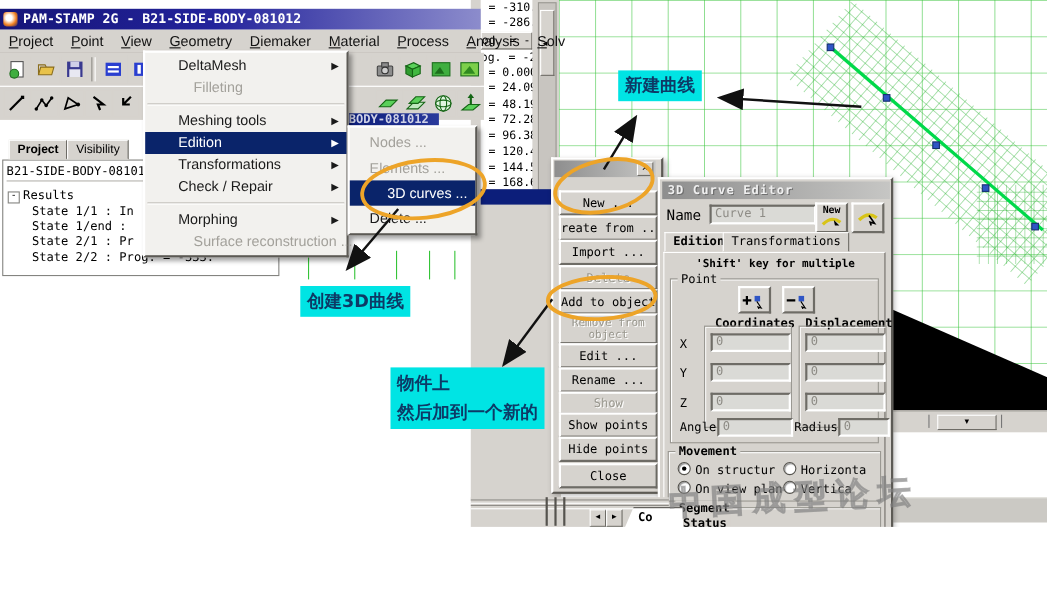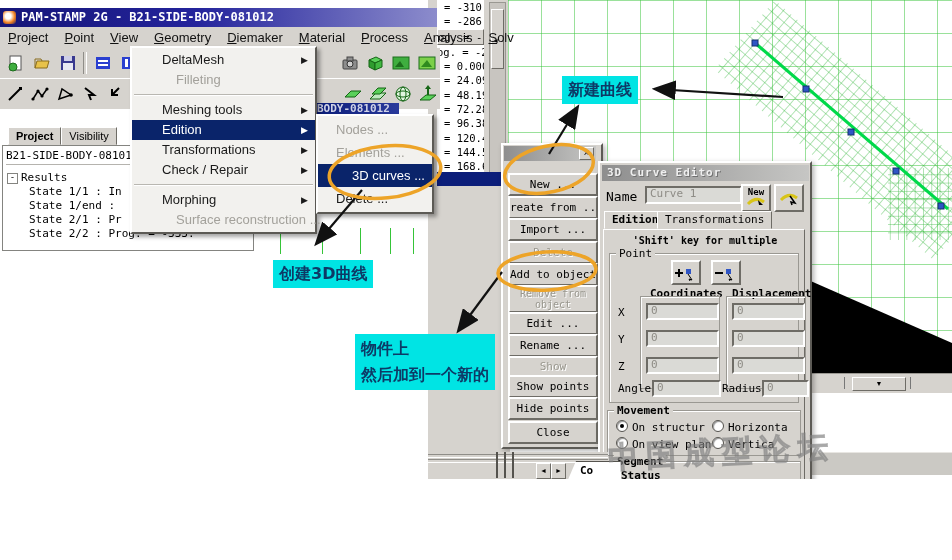--- a/index.html
+++ b/index.html
@@ -406,21 +406,21 @@
   <div class="ab" style="left:0;top:2px;width:180px;height:2px;border-top:1px solid #8f8d88;border-bottom:1px solid #fff;"></div>
   <div class="ab" style="left:0;top:7px;width:180px;height:2px;border-top:1px solid #8f8d88;border-bottom:1px solid #fff;"></div>
   <span class="ab" style="left:68px;top:0;width:2px;height:26px;background:#55534e;"></span>
   <span class="ab" style="left:76px;top:0;width:2px;height:26px;background:#55534e;"></span>
   <span class="ab" style="left:84px;top:0;width:2px;height:26px;background:#55534e;"></span>
   <span class="ab out1" style="left:108px;top:11px;width:13px;height:14px;background:#d6d3ce;font-size:7px;text-align:center;line-height:13px;">◄</span>
   <span class="ab out1" style="left:123px;top:11px;width:13px;height:14px;background:#d6d3ce;font-size:7px;text-align:center;line-height:13px;">►</span>
   <span class="ab mono" style="left:139px;top:9px;width:41px;height:19px;background:#fff;border:1px solid #55534e;border-right:none;clip-path:polygon(9px 0,100% 0,100% 100%,0 100%);font-size:11px;font-weight:bold;line-height:18px;padding-left:12px;overflow:hidden;">Co</span>
 </div>
 
-<div class="ab note" style="left:562px;top:76px;z-index:45;">新建曲线</div>
+<div class="ab note" style="left:562px;top:64px;z-index:45;">新建曲线</div>
 <div class="ab note" style="left:273px;top:260px;z-index:45;">创建3D曲线</div>
 <div class="ab note" style="left:355px;top:334px;z-index:45;line-height:26px;">
   <div>物件上</div>
   <div>然后加到一个新的</div>
 </div>
 
 <svg class="ab" style="left:0;top:0;z-index:60;pointer-events:none;" width="952" height="560">
   <defs>
     <marker id="ah2" markerWidth="11" markerHeight="9" refX="9" refY="4.5" orient="auto">
       <path d="M0,0 L11,4.5 L0,9 z" fill="#111"></path>

